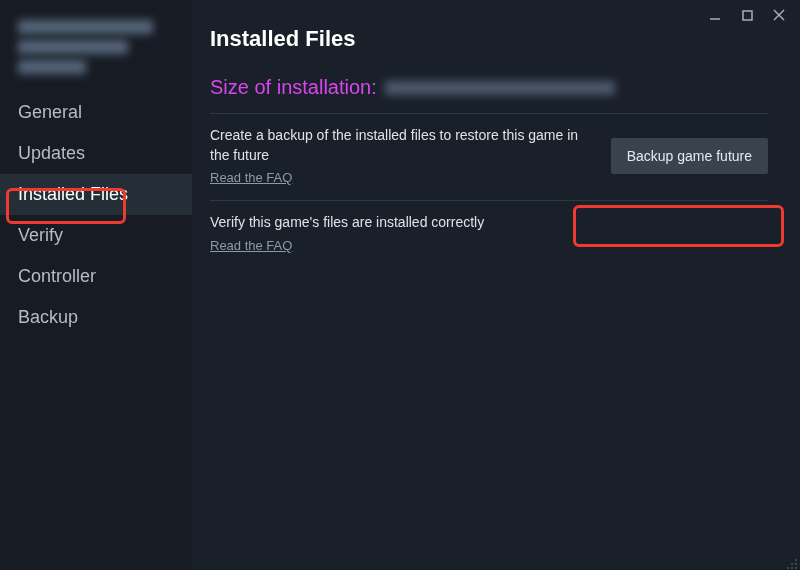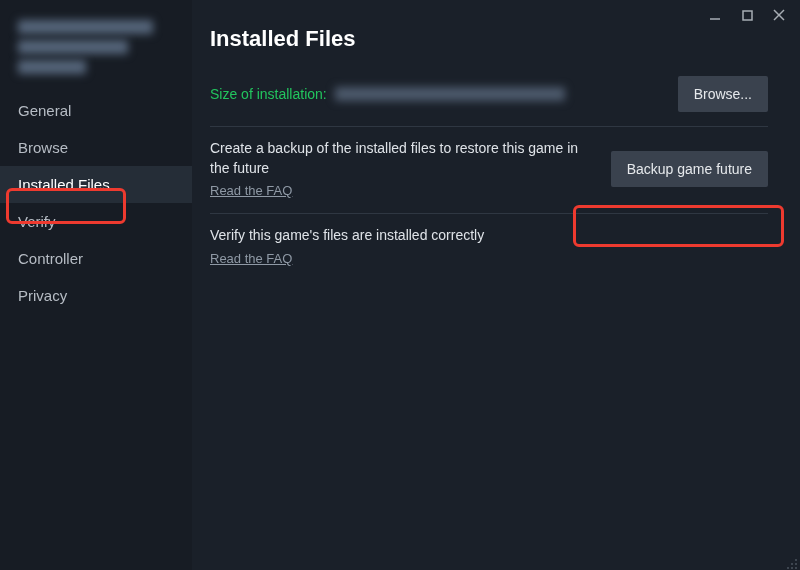--- a/index.html
+++ b/index.html
@@ -57,21 +57,21 @@
     }
     .blur-line.l1 { width: 135px; }
     .blur-line.l2 { width: 110px; }
     .blur-line.l3 { width: 68px; margin-bottom: 0; }
     .nav {
       display: flex;
       flex-direction: column;
     }
     .nav-item {
       padding: 10px 18px;
-      font-size: 15px;
+      font-size: 18px;
       color: #b6bcc4;
       cursor: pointer;
       position: relative;
     }
     .nav-item.active {
       background: #252d37;
       color: #fff;
     }
     .content {
       flex: 1;
@@ -102,22 +102,22 @@
       line-height: 1.4;
     }
     .size-row {
       display: flex;
       align-items: center;
       gap: 8px;
       padding-bottom: 14px;
       border-bottom: 1px solid #2f3742;
     }
     .size-label {
-      font-size: 14px;
-      color: #22c55e;
+      font-size: 20px;
+      color: #d946ef;
     }
     .size-blur {
       height: 14px;
       width: 230px;
       background: #4c596b;
       filter: blur(4px);
       border-radius: 2px;
     }
     .faq {
       font-size: 13px;
@@ -190,36 +190,35 @@
 
 <div class="container">
   <div class="sidebar">
     <div class="game-title">
       <div class="blur-line l1"></div>
       <div class="blur-line l2"></div>
       <div class="blur-line l3"></div>
     </div>
     <div class="nav">
       <div class="nav-item">General</div>
-      <div class="nav-item">Browse</div>
+      <div class="nav-item">Updates</div>
       <div class="nav-item active">Installed Files</div>
       <div class="nav-item">Verify</div>
       <div class="nav-item">Controller</div>
-      <div class="nav-item">Privacy</div>
+      <div class="nav-item">Backup</div>
     </div>
   </div>
 
   <div class="content">
     <h1 class="page-title">Installed Files</h1>
 
     <div class="size-row">
       <span class="size-label">Size of installation:</span>
       <span class="size-blur"></span>
       <span style="flex:1"></span>
-      <button class="btn">Browse...</button>
     </div>
 
     <div class="row">
       <div class="row-left">
         <div class="label">Create a backup of the installed files to restore this game in the future</div>
         <a class="faq">Read the FAQ</a>
       </div>
       <button class="btn">Backup game future</button>
     </div>
 

